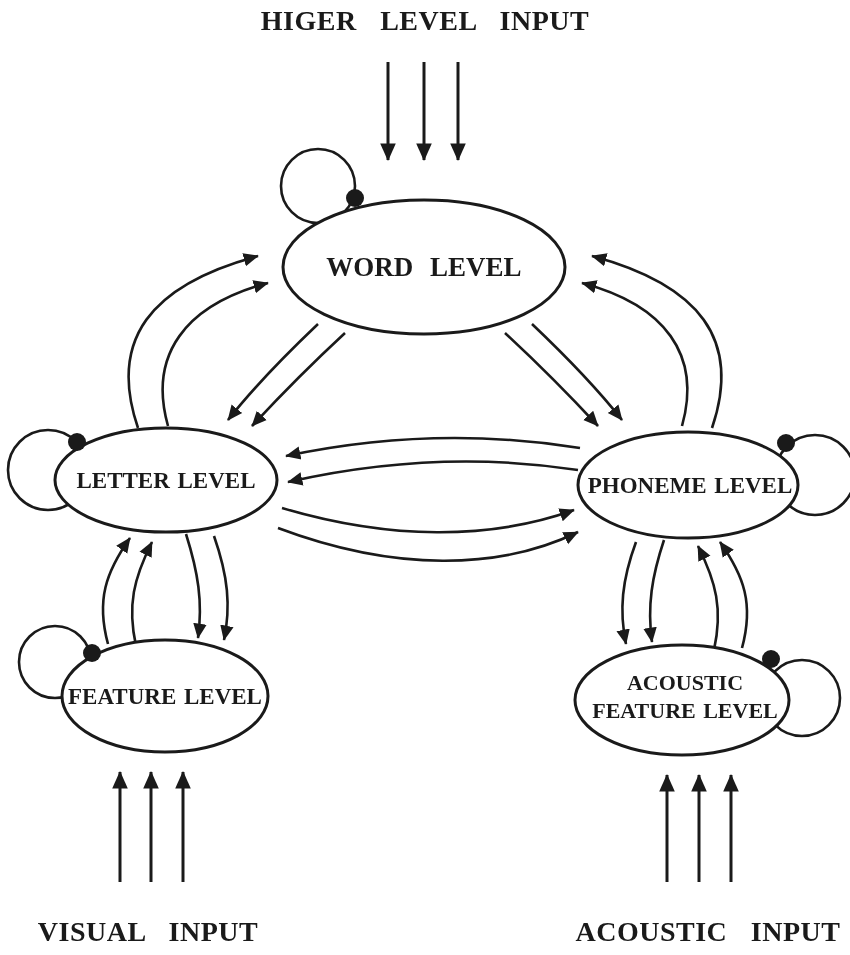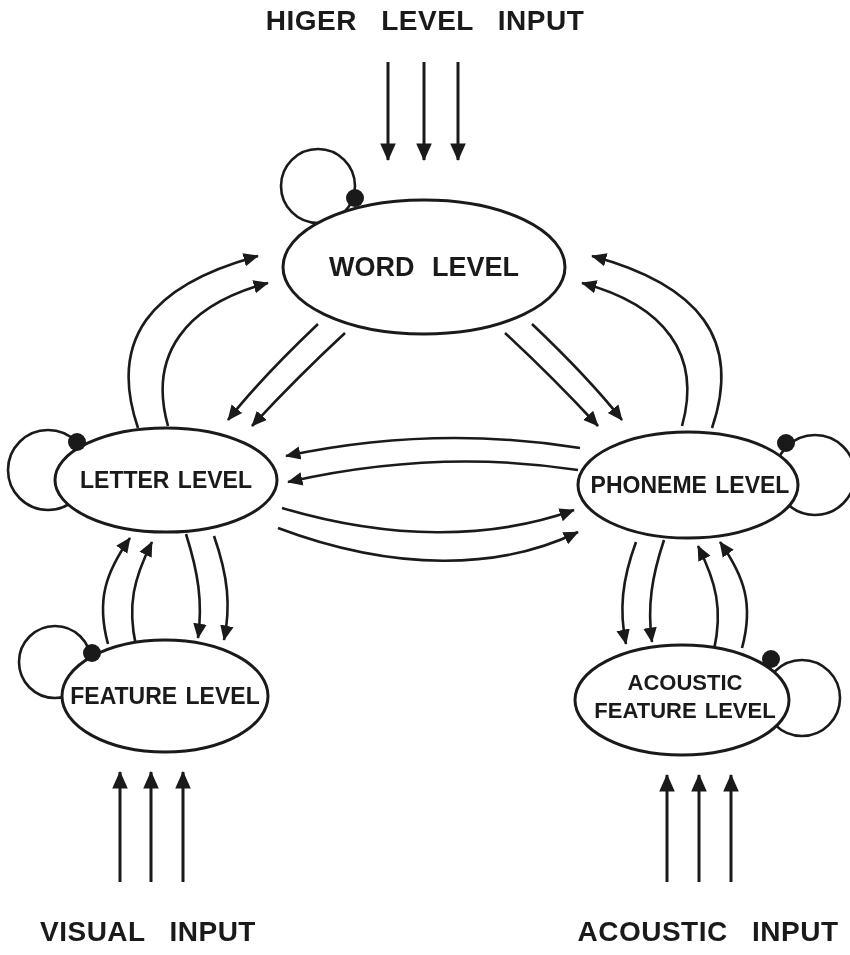--- a/index.html
+++ b/index.html
@@ -6,21 +6,21 @@
     margin: 0;
     padding: 0;
     background: #ffffff;
   }
   .stage {
     position: relative;
     width: 850px;
     height: 955px;
     background: #ffffff;
     overflow: hidden;
-    font-family: Liberation Sans, sans-serif;
+    font-family: Liberation Serif, serif;
   }
   svg { display: block; }
   .node-ellipse {
     fill: #ffffff;
     stroke: #1a1a1a;
     stroke-width: 3;
   }
   .conn {
     fill: none;
     stroke: #1a1a1a;

